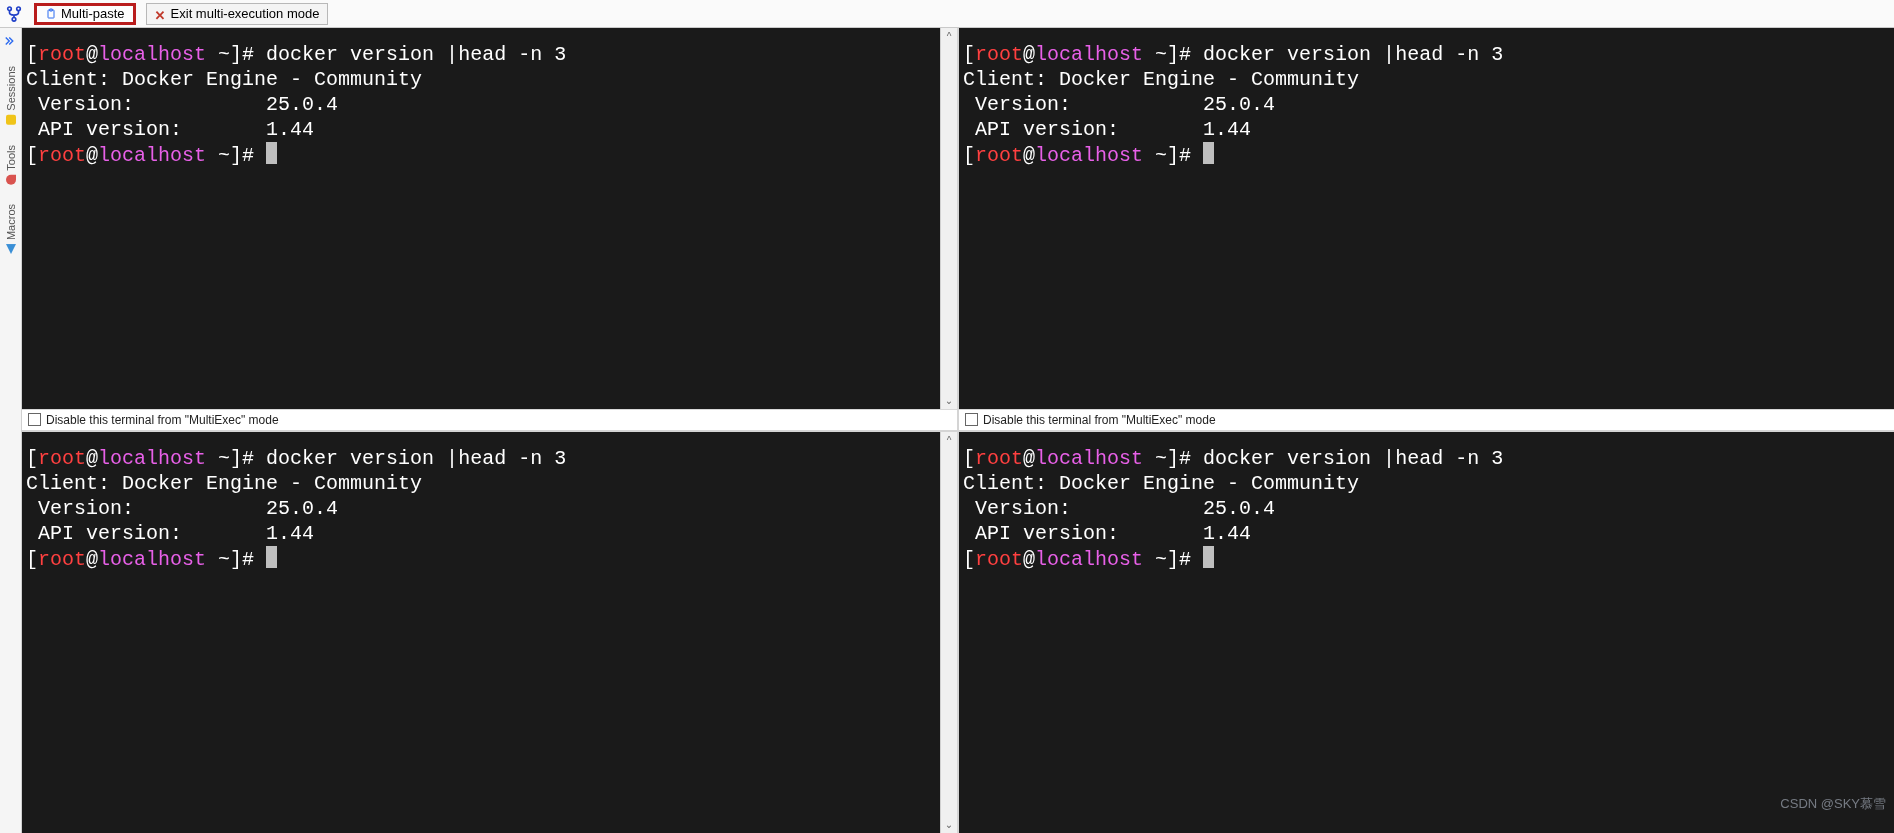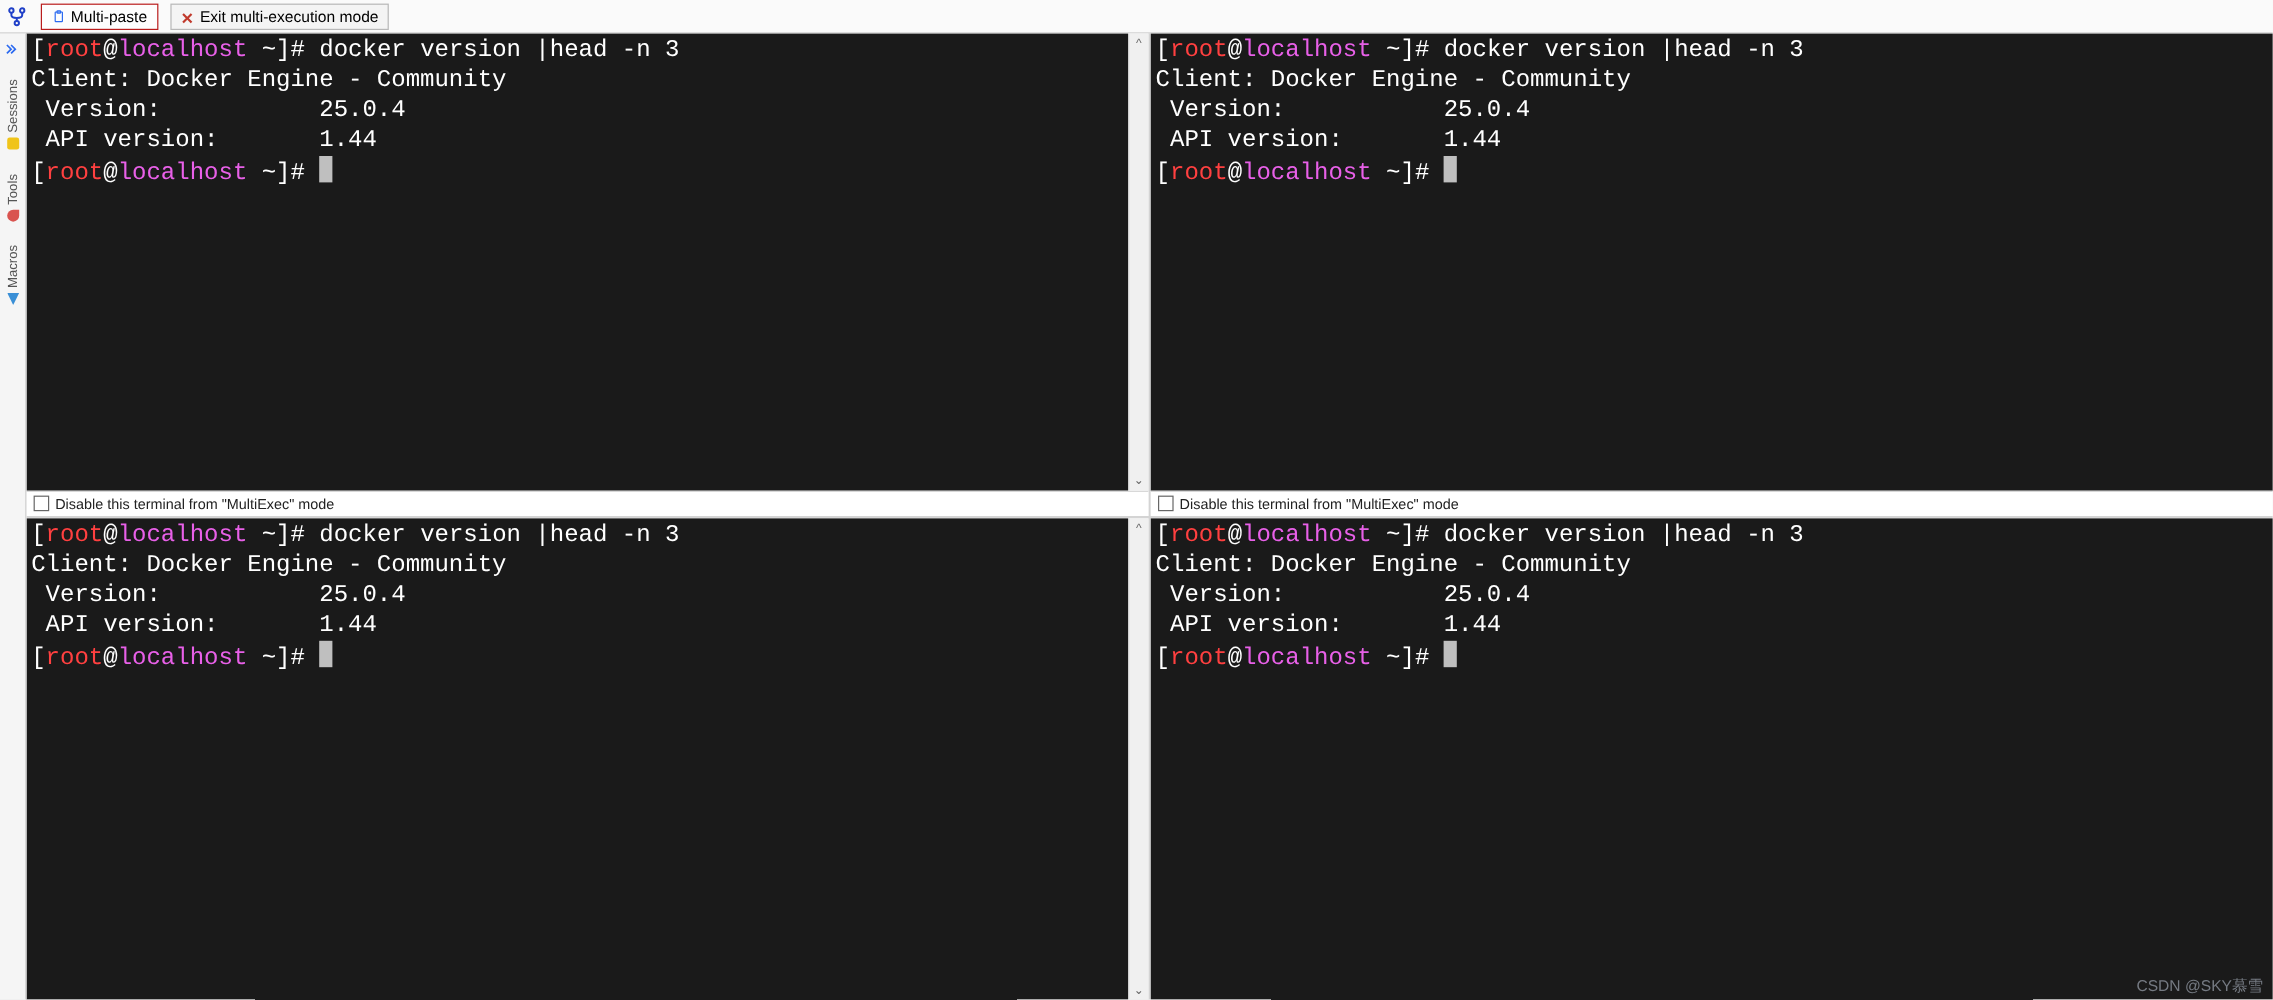--- a/index.html
+++ b/index.html
@@ -15,21 +15,21 @@
       border-bottom:1px solid #c9c9c9;
       padding:0 4px; gap:10px; background:#fafafa;
     }
     .fork-icon { width:20px; height:20px; color:#2040c8; display:flex; align-items:center; justify-content:center; }
     .title { font-size:14px; font-weight:700; color:#000; flex:1; }
     .tb-btn {
       height:22px; padding:0 8px; font-size:13px;
       display:flex; align-items:center; gap:4px;
       background:#f4f4f4; border:1px solid #b8b8b8; cursor:pointer;
     }
-    .tb-btn.active { border:1px solid #b91c1c; background:#fdfdfd; }
+    .tb-btn.active { border:3px solid #b91c1c; background:#fdfdfd; }
     .paste-icon { width:12px; height:14px; color:#2b6af0; }
     .x-icon { width:12px; height:12px; color:#c0392b; font-weight:700; }
     .main { flex:1; display:flex; min-height:0; }
     .sidebar {
       width:22px; background:#f5f5f5; border-right:1px solid #d0d0d0;
       display:flex; flex-direction:column; align-items:center;
       padding-top:28px; position:relative;
     }
     .expand-tab {
       position:absolute; top:4px; left:2px; width:18px; height:18px;
@@ -49,39 +49,39 @@
       flex:1; display:grid;
       grid-template-columns:1fr 1fr; grid-template-rows:1fr 1fr;
       gap:2px; background:#d4d4d4; min-height:0;
     }
     .pane { display:flex; flex-direction:column; min-height:0; background:#fff; }
     .term-wrap { flex:1; display:flex; min-height:0; }
     .term {
       flex:1; background:#1a1a1a;
       font-family:"Consolas","Courier New",monospace;
       font-size:20px; line-height:1.25; color:#fff;
-      padding:2px 4px; white-space:pre; overflow:hidden;
+      padding:14px 4px; white-space:pre; overflow:hidden;
     }
     .term .r { color:#ff4040; }
     .term .m { color:#e860e8; }
     .term .w { color:#ffffff; }
     .cursor { display:inline-block; width:11px; height:22px; background:#bfbfbf; vertical-align:-3px; }
     .sb {
       width:17px; background:#f0f0f0; border-left:1px solid #d0d0d0;
       display:flex; flex-direction:column; justify-content:space-between;
       align-items:center; font-size:10px; color:#666;
     }
     .sb-arrow { width:17px; height:17px; display:flex; align-items:center; justify-content:center; cursor:pointer; }
     .foot {
       height:21px; display:flex; align-items:center; gap:5px;
       padding:0 6px; font-size:12px; color:#222; background:#fff;
       border-top:1px solid #d8d8d8;
     }
     .chk { width:13px; height:13px; border:1px solid #666; background:#fff; cursor:pointer; }
-    .wm { position:absolute; right:8px; bottom:2px; font-size:13px; color:#9ca3af; opacity:.7; }
+    .wm { position:absolute; right:8px; bottom:20px; font-size:13px; color:#9ca3af; opacity:.7; }
   </style>
 </head>
 <body>
 
 <div class="topbar">
   <div class="fork-icon">
     <svg viewBox="0 0 24 24" width="18" height="18" fill="none" stroke="currentColor" stroke-width="2.2">
       <circle cx="6" cy="5" r="2.4"></circle>
         <circle cx="18" cy="5" r="2.4"></circle>
         <circle cx="12" cy="19" r="2.4"></circle>

